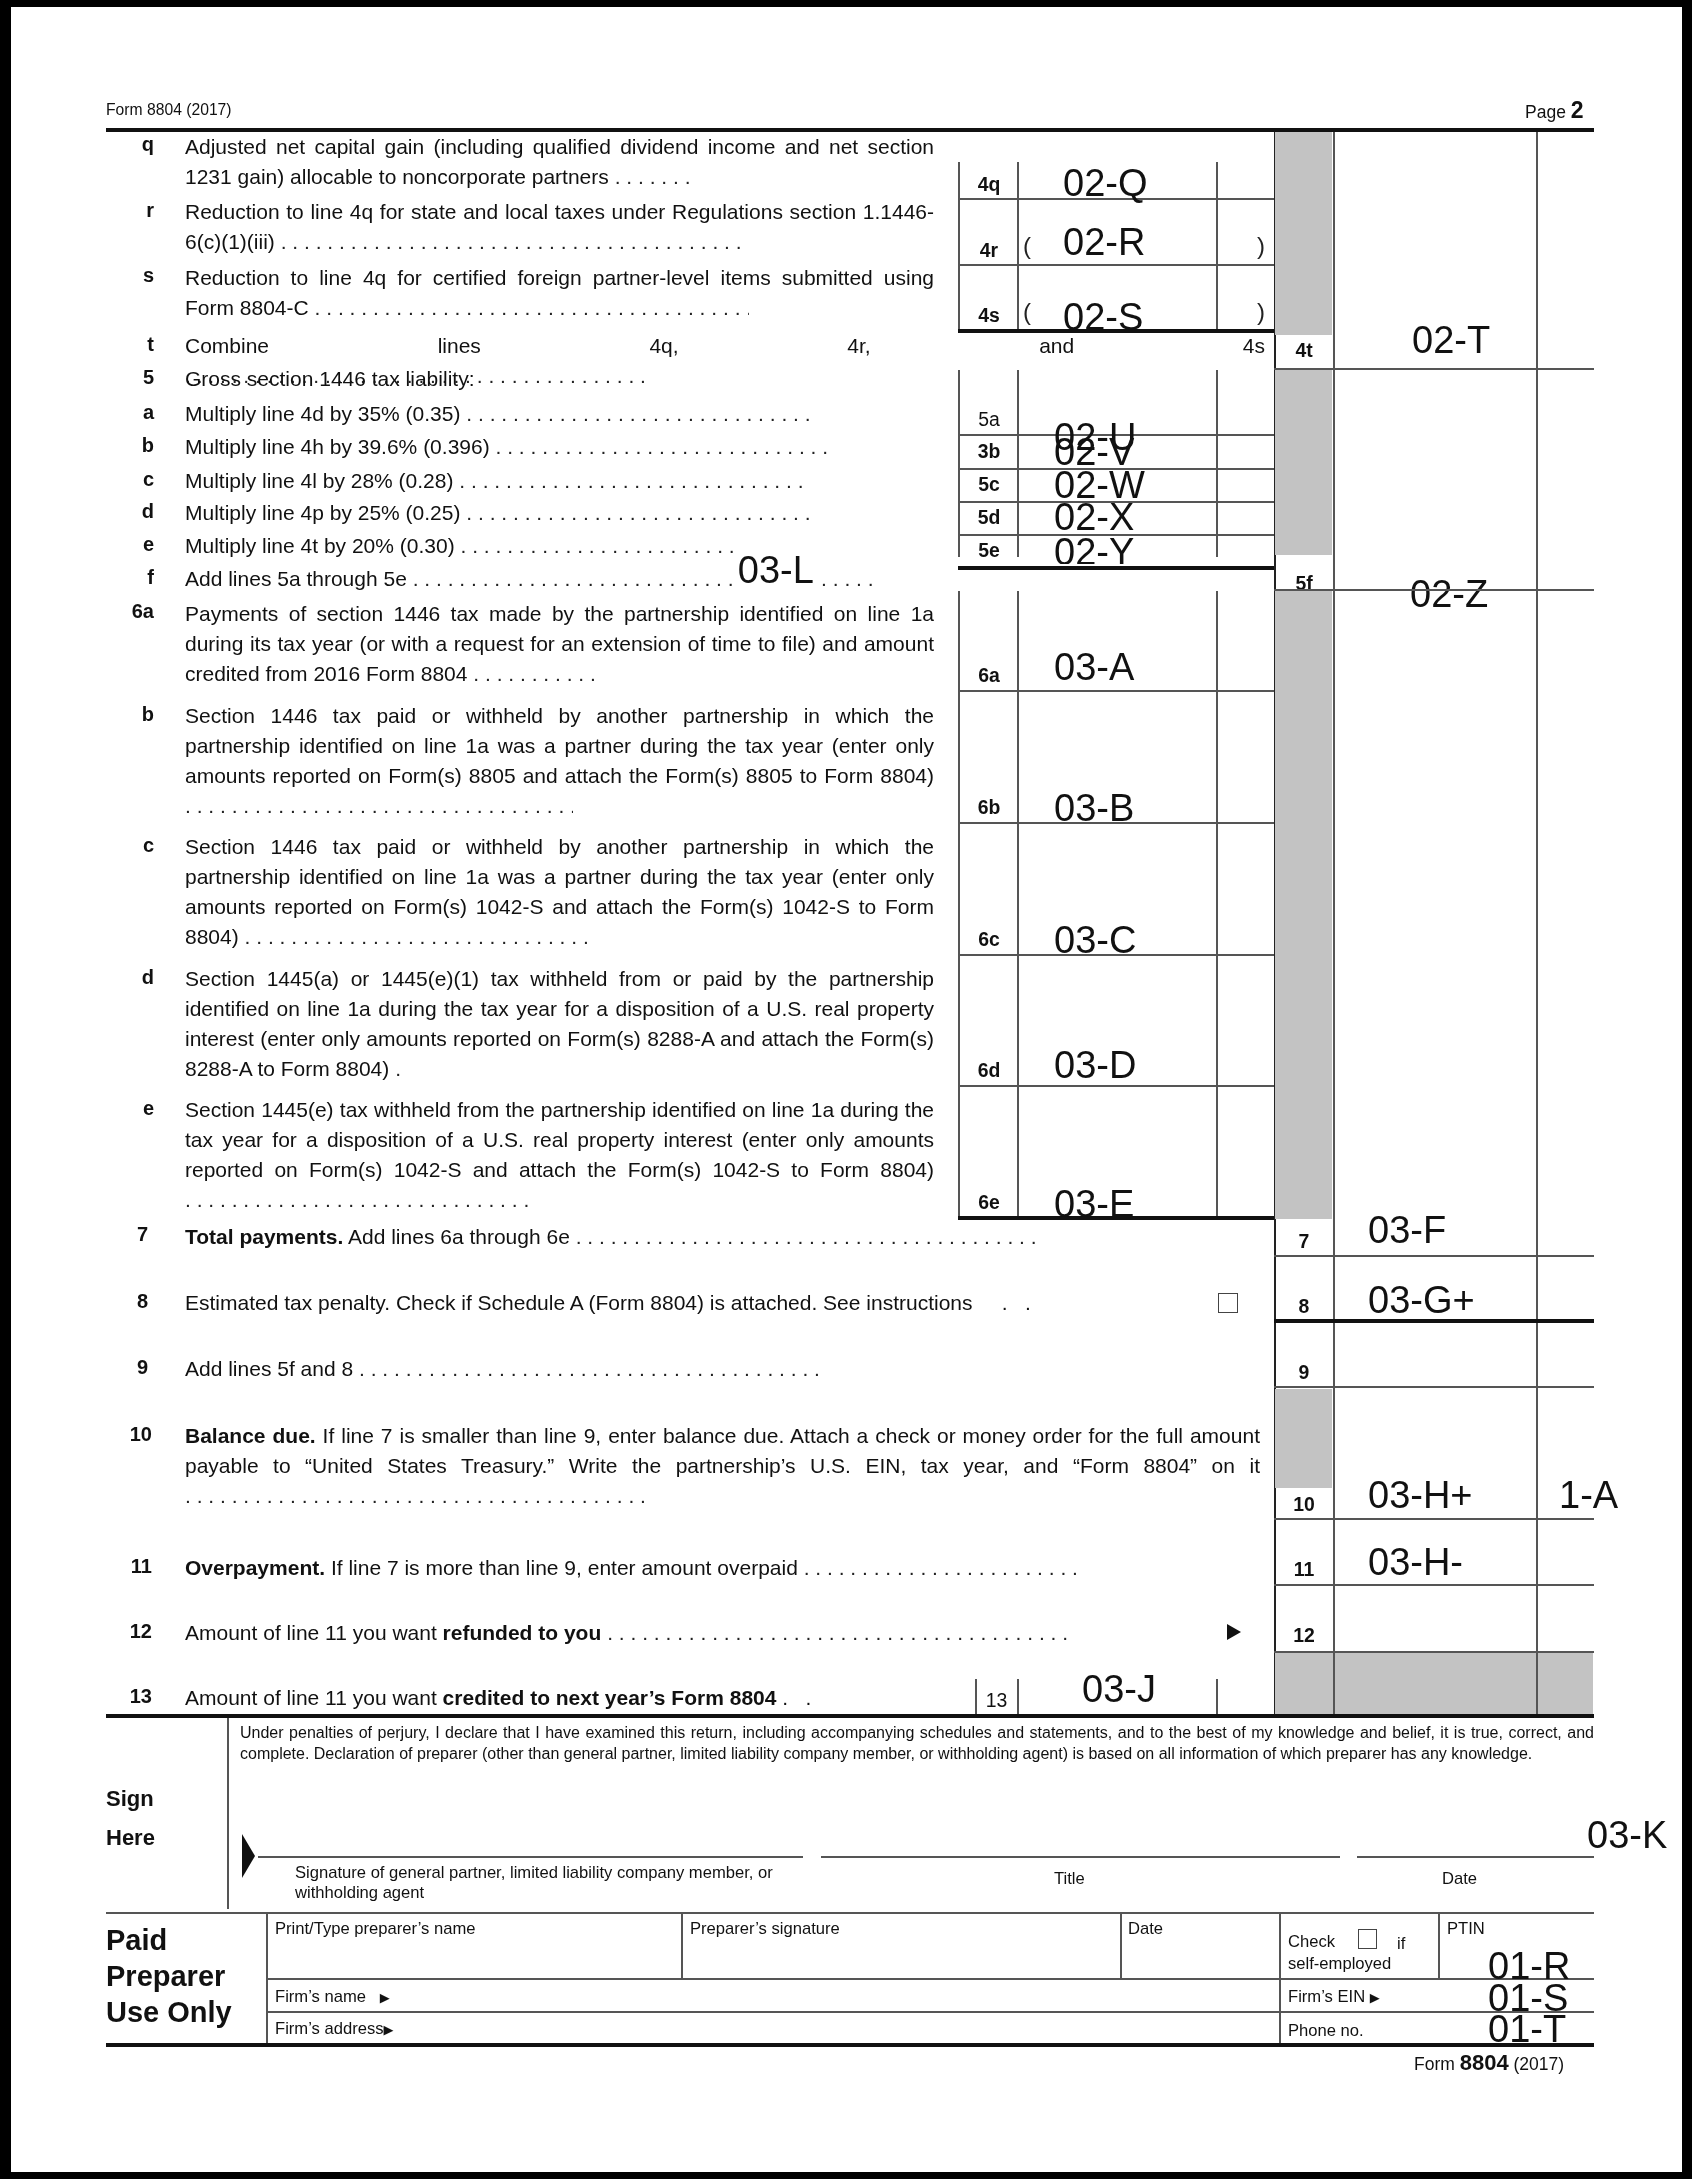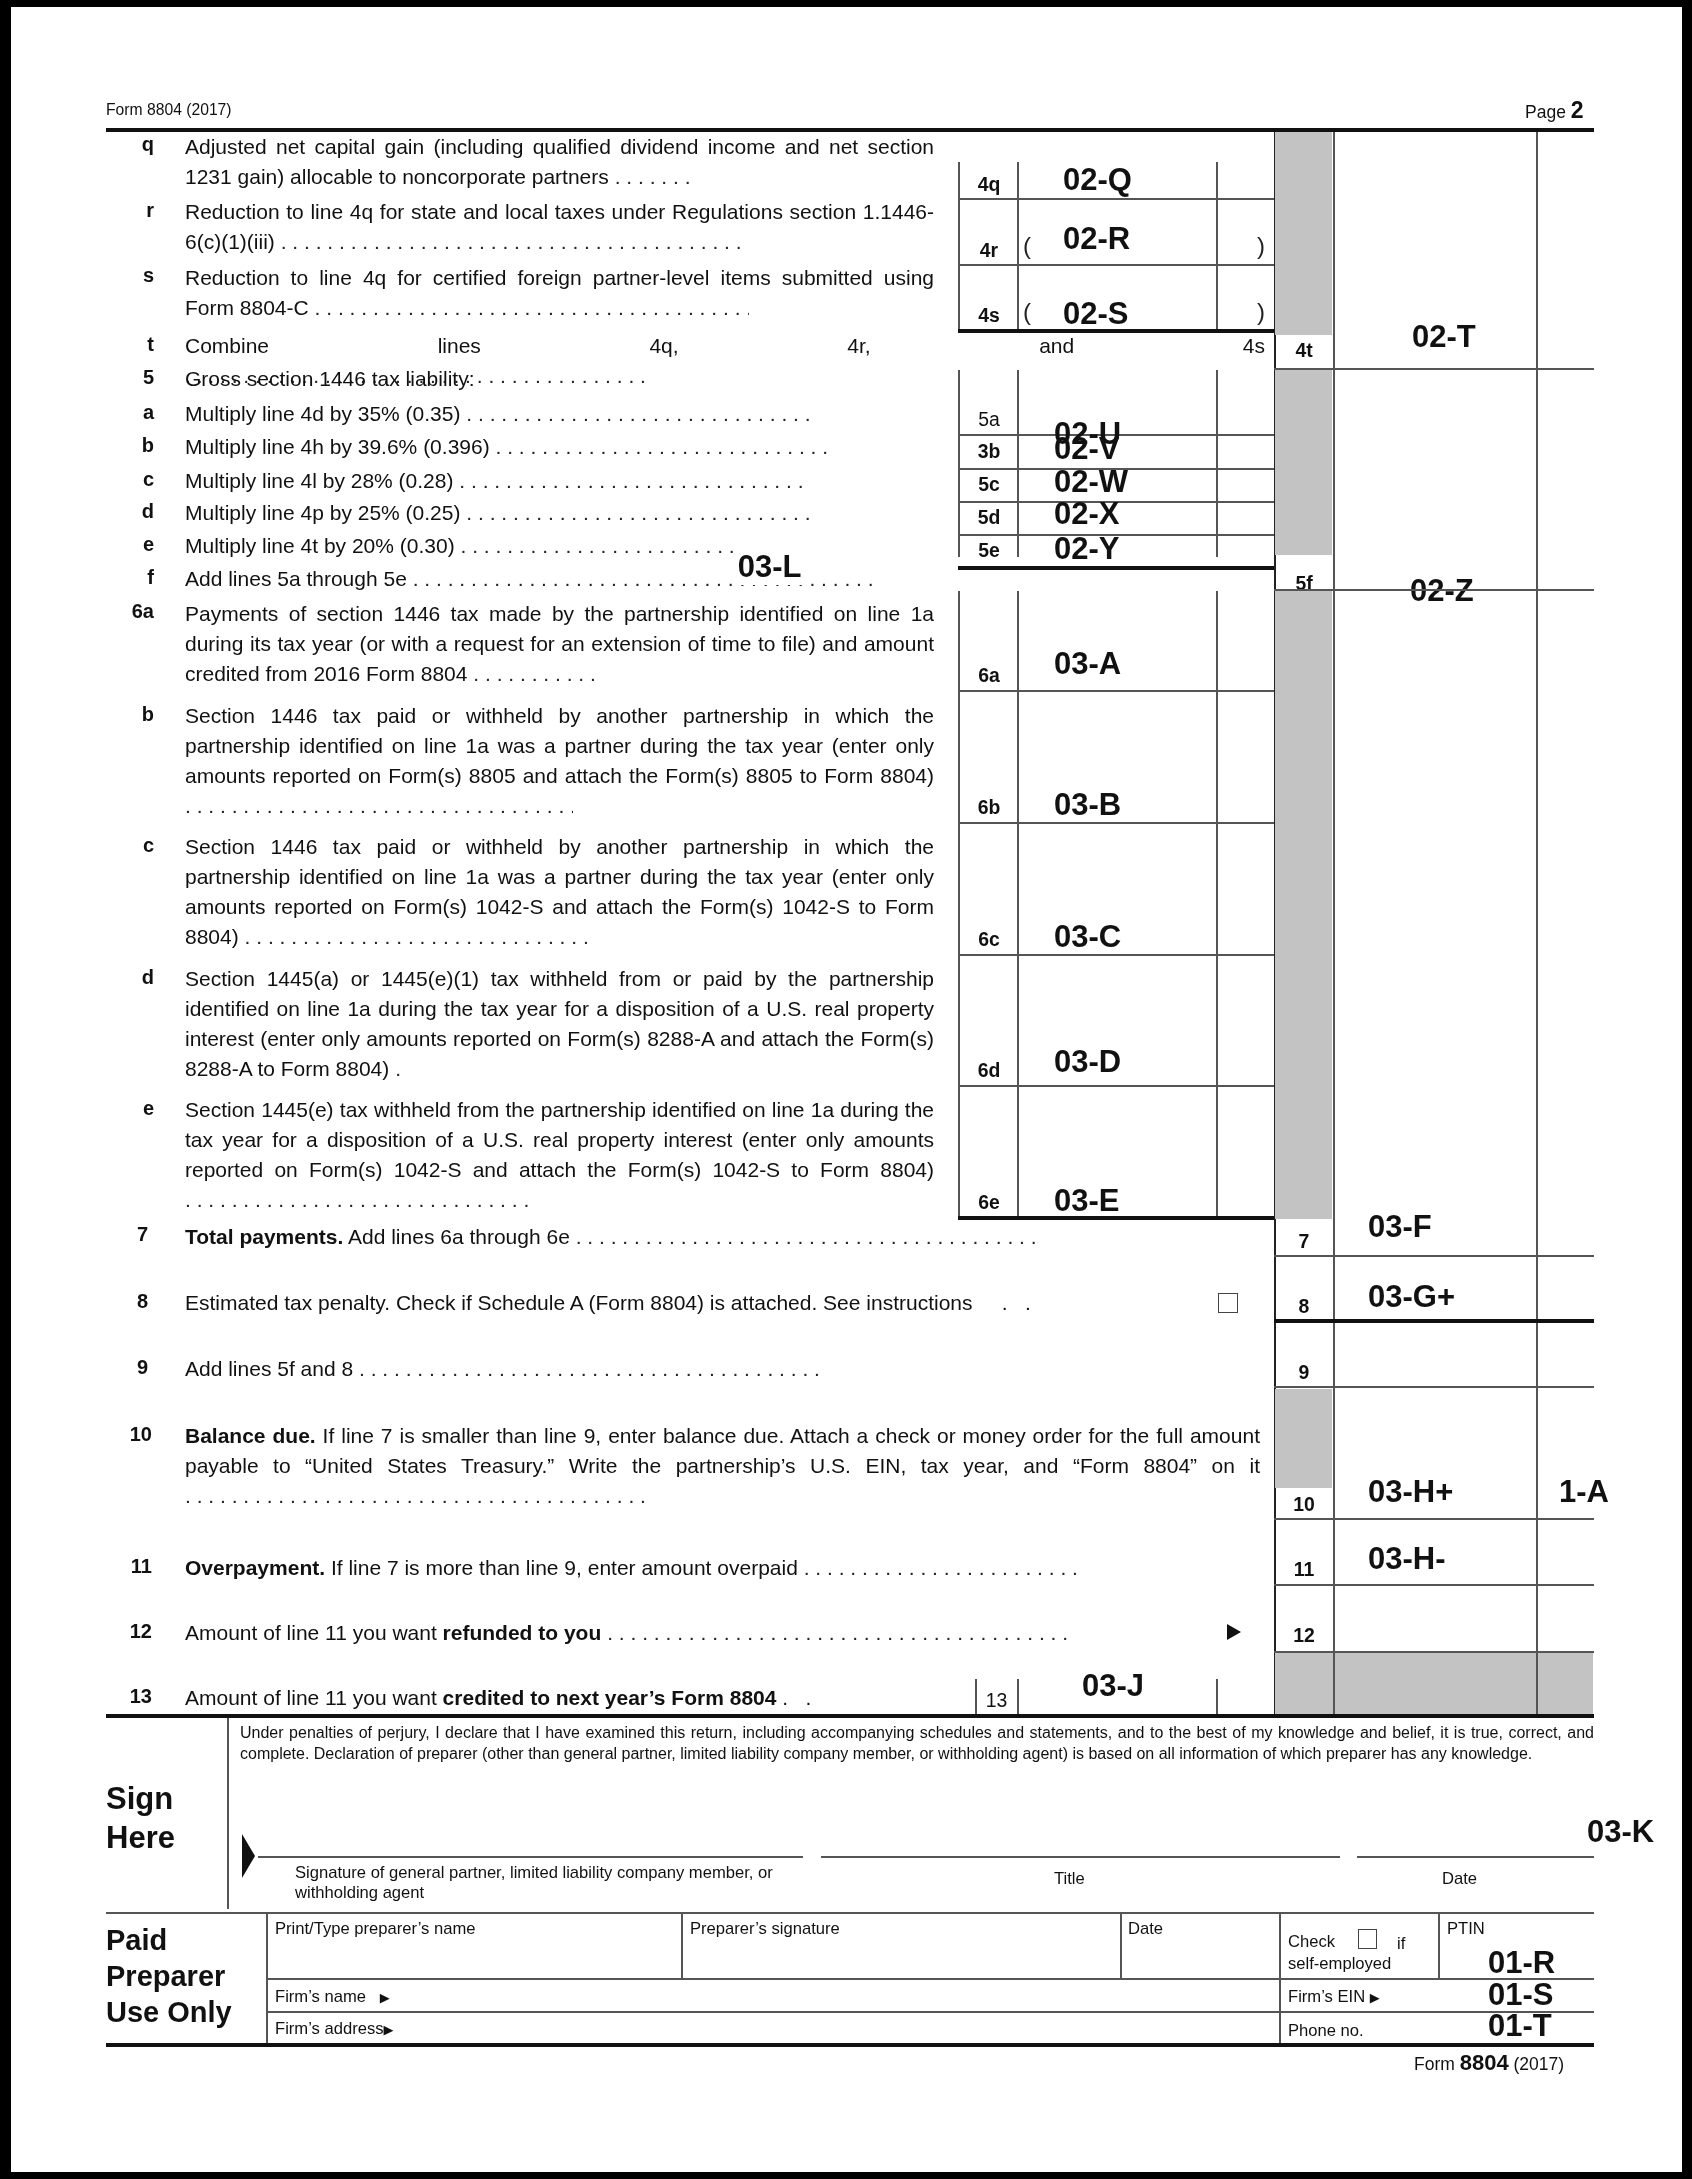--- a/index.html
+++ b/index.html
@@ -12,24 +12,24 @@
   .hdr-right b { font-size: 23px; font-weight: bold; }
   .rule-thick { background: #111; height: 3.7px; }
   .rule-thin { background: #555; height: 1.8px; }
   .vline { background: #555; width: 1.8px; }
   .vline-dark { background: #222; width: 1.8px; }
   .shade { background: #c3c3c3; }
   .ln { font-weight: bold; font-size: 20px; text-align: right; width: 37px; }
   .txt { font-size: 21px; line-height: 30px; text-align: justify; }
   .dots { letter-spacing: 0; color: #222; font-size: 21px; white-space: nowrap; overflow: hidden; }
   .box-lbl { font-size: 19.4px; font-weight: bold; text-align: center; }
-  .val { font-size: 31px; font-weight: bold; white-space: nowrap; }
+  .val { font-size: 38px; font-weight: normal; white-space: nowrap; }
   .paren { font-size: 24px; color: #222; }
   .small { font-size: 16.6px; line-height: 20px; }
-  .sign-lbl { font-size: 31px; font-weight: bold; line-height: 39px; }
+  .sign-lbl { font-size: 22px; font-weight: bold; line-height: 39px; }
   .checkbox { border: 1.8px solid #444; width: 20px; height: 20px; background: #fff; }
   .arrow-r { width: 0; height: 0; border-top: 8.3px solid transparent; border-bottom: 8.3px solid transparent; border-left: 14.8px solid #111; }
 </style>
 </head>
 <body>
 
 <div class="page">
 
   <div class="abs hdr-left">Form 8804 (2017)</div>
   <div class="abs hdr-right"><span>Page</span> <b>2</b></div>

